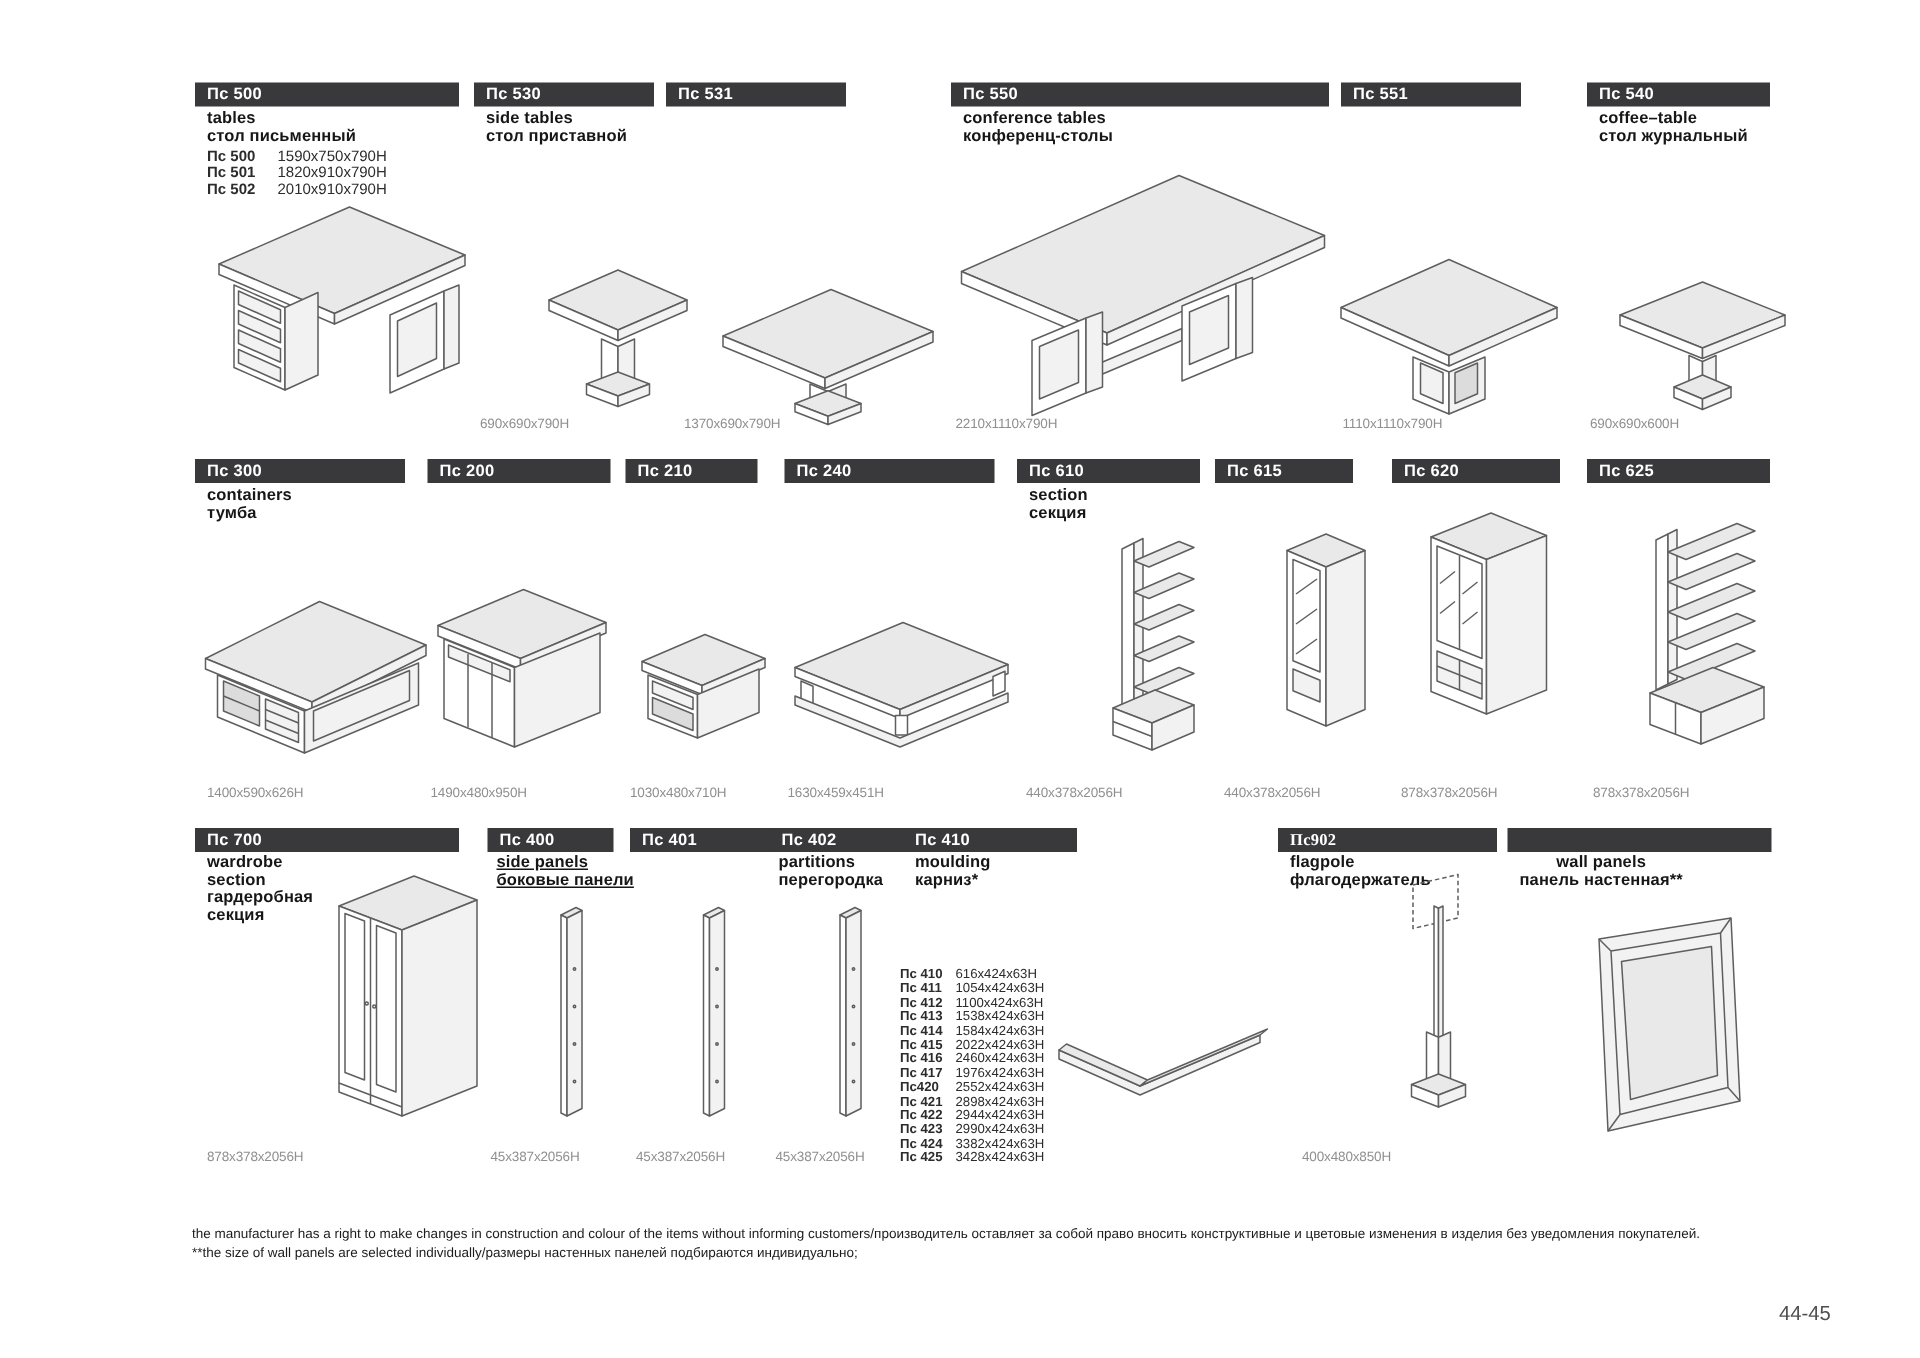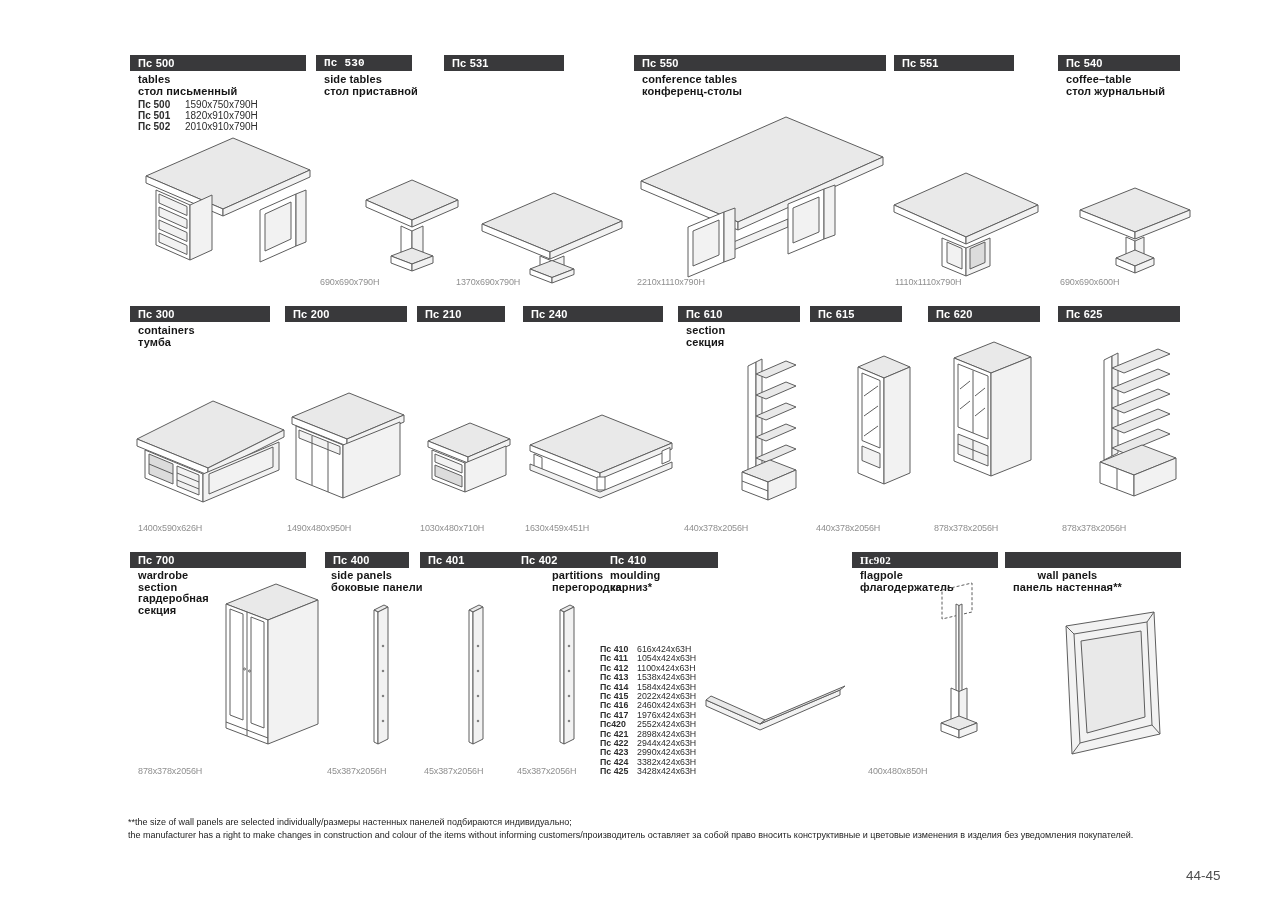--- a/index.html
+++ b/index.html
@@ -27,21 +27,21 @@
   .illus .fs{fill:#f2f2f2;}
   .illus .fd{fill:#dcdcdc;}
   .illus .fn{fill:none;}
 </style>
 </head>
 <body>
 
 <div class="page">
 
   <div class="bar" style="left:130px;top:55px;width:176px;">Пс 500</div>
-  <div class="bar" style="left:316px;top:55px;width:96px;font-family:Liberation Mono, monospace;">Пс 530</div>
+  <div class="bar" style="left:316px;top:55px;width:120px;">Пс 530</div>
   <div class="bar" style="left:444px;top:55px;width:120px;">Пс 531</div>
   <div class="bar" style="left:634px;top:55px;width:252px;">Пс 550</div>
   <div class="bar" style="left:894px;top:55px;width:120px;">Пс 551</div>
   <div class="bar" style="left:1058px;top:55px;width:122px;">Пс 540</div>
 
   <div class="title" style="left:138px;top:74px;">
     <div>tables</div>
     <div>стол письменный</div>
   </div>
   <div class="spec" style="left:138px;top:99px;">
@@ -269,25 +269,25 @@
   <div class="bar" style="left:602px;top:552px;width:116px;">Пс 410</div>
   <div class="bar" style="left:852px;top:552px;width:146px;font-family:Liberation Serif, serif;">Пс902</div>
   <div class="bar" style="left:1005px;top:552px;width:176px;"></div>
 
   <div class="title" style="left:138px;top:570px;">
     <div>wardrobe</div>
     <div>section</div>
     <div>гардеробная</div>
     <div>секция</div>
   </div>
-  <div class="title" style="left:331px;top:570px;">
+  <div class="title" style="left:331px;top:570px;text-decoration:underline;">
     <div>side panels</div>
     <div>боковые панели</div>
   </div>
-  <div class="title" style="left:519px;top:570px;margin-left:33px;">
+  <div class="title" style="left:519px;top:570px;">
     <div>partitions</div>
     <div>перегородка</div>
   </div>
   <div class="title" style="left:610px;top:570px;">
     <div>moulding</div>
     <div>карниз*</div>
   </div>
   <div class="title" style="left:860px;top:570px;">
     <div>flagpole</div>
     <div>флагодержатель</div>
@@ -419,19 +419,19 @@
     <line x1="16" y1="150" x2="24" y2="139"></line>
   </svg>
 
   <div class="dim" style="left:138px;top:766px;">878x378x2056H</div>
   <div class="dim" style="left:327px;top:766px;">45x387x2056H</div>
   <div class="dim" style="left:424px;top:766px;">45x387x2056H</div>
   <div class="dim" style="left:517px;top:766px;">45x387x2056H</div>
   <div class="dim" style="left:868px;top:766px;">400x480x850H</div>
 
   <div class="foot">
+    <div>the manufacturer has a right to make changes in construction and colour of the items without informing customers/производитель оставляет за собой право вносить конструктивные и цветовые изменения в изделия без уведомления покупателей.</div>
     <div>**the size of wall panels are selected individually/размеры настенных панелей подбираются индивидуально;</div>
-    <div>the manufacturer has a right to make changes in construction and colour of the items without informing customers/производитель оставляет за собой право вносить конструктивные и цветовые изменения в изделия без уведомления покупателей.</div>
   </div>
 
   <div class="pageno">44-45</div>
 
 </div>
 
 </body></html>

